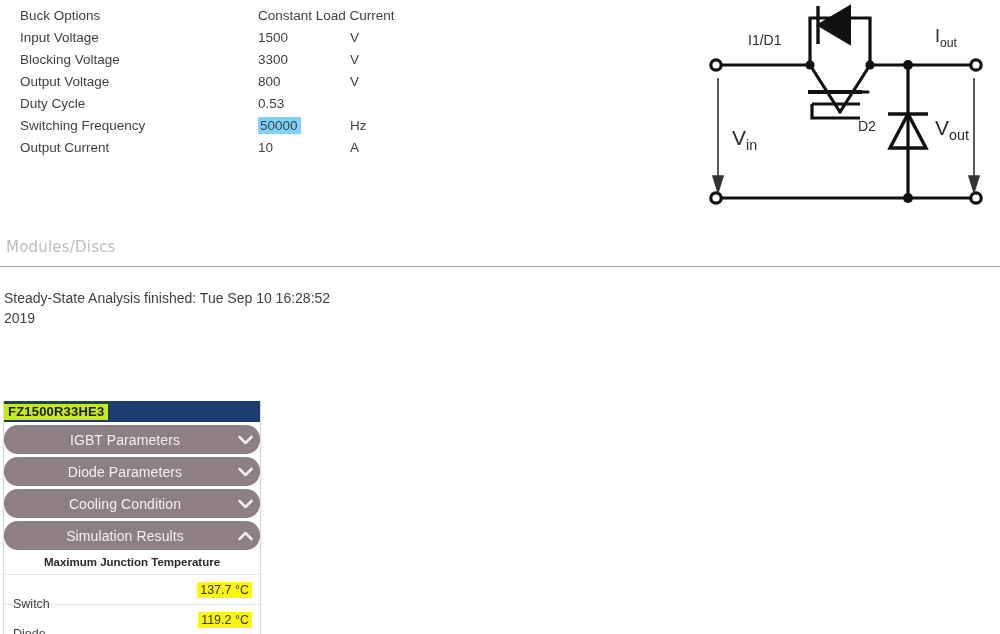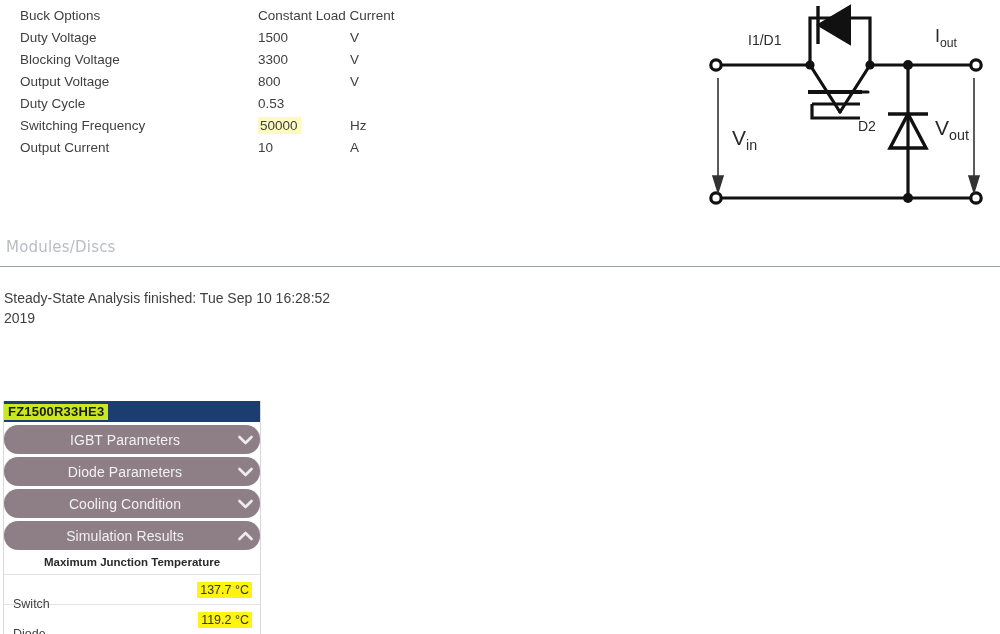--- a/index.html
+++ b/index.html
@@ -34,21 +34,21 @@
     width: 238px;
     flex: 0 0 238px;
     white-space: nowrap;
   }
   .param-value {
     width: 92px;
     flex: 0 0 92px;
     white-space: nowrap;
   }
   .param-value span.hl {
-    background: #fef9c3;
+    background: #7dd3fc;
     padding: 1px 3px 1px 2px;
   }
   .param-unit {
     flex: 0 0 auto;
     white-space: nowrap;
   }
 
   
   #circuit-diagram {
     position: absolute;
@@ -182,21 +182,21 @@
 </head>
 <body>
 
 <div id="params-table">
     <div class="param-row">
       <div class="param-label">Buck Options</div>
       <div class="param-value">Constant Load Current</div>
       <div class="param-unit"></div>
     </div>
     <div class="param-row">
-      <div class="param-label">Duty Voltage</div>
+      <div class="param-label">Input Voltage</div>
       <div class="param-value">1500</div>
       <div class="param-unit">V</div>
     </div>
     <div class="param-row">
       <div class="param-label">Blocking Voltage</div>
       <div class="param-value">3300</div>
       <div class="param-unit">V</div>
     </div>
     <div class="param-row">
       <div class="param-label">Output Voltage</div>

